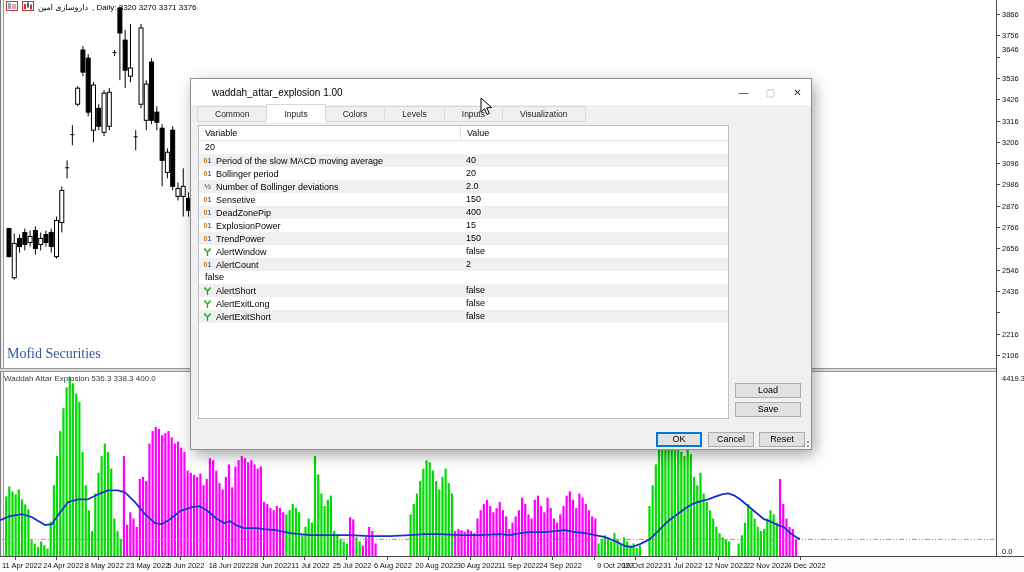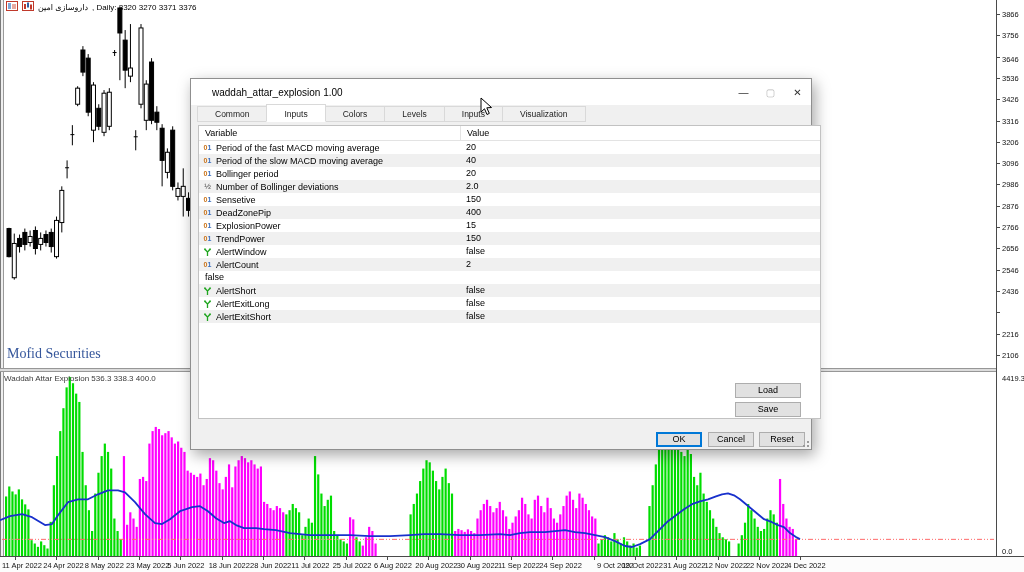--- a/index.html
+++ b/index.html
@@ -27,21 +27,21 @@
   
   .dialog{position:absolute;left:190px;top:78px;width:622px;height:372px;background:#F0F0F0;
     border:1px solid #8f8f8f;box-shadow:3px 5px 14px rgba(0,0,0,.35);box-sizing:border-box;z-index:10;}
   .titlebar{height:26px;background:#ffffff;display:flex;align-items:center;padding-left:21px;font-size:10px;}
   .win-controls{margin-left:auto;display:flex;height:100%;align-items:stretch;}
   .win-btn{width:27px;display:flex;align-items:center;justify-content:center;font-size:10px;color:#333;}
   .win-btn.disabled{color:#b8b8b8;}
   .tabbar{display:flex;align-items:flex-end;padding-left:6px;height:17px;}
   .tab{font-size:8.5px;padding:2px 17px 2px;border:1px solid #d9d9d9;background:#f0f0f0;margin-right:-1px;color:#222;}
   .tab.active{background:#ffffff;border-bottom:1px solid #fff;padding-top:4px;position:relative;z-index:2;}
-  .inputs-table{position:absolute;left:7px;top:46px;width:623px;height:294px;background:#fff;
+  .inputs-table{position:absolute;left:7px;top:46px;width:531px;height:294px;background:#fff;
     border:1px solid #c2c2c2;box-sizing:border-box;overflow:hidden;font-size:9px;}
   .thead{display:grid;grid-template-columns:261px 1fr;height:14px;line-height:14px;border-bottom:1px solid #e3e3e3;}
   .th{padding-left:6px;color:#000;}
   .th.val-h{border-left:1px solid #e3e3e3;}
   .trow{display:grid;grid-template-columns:261px 1fr;height:13px;line-height:12px;}
   .trow.alt{background:#f0f0f0;}
   .tname{padding-left:3px;display:flex;align-items:center;gap:3px;white-space:nowrap;overflow:hidden;}
   .tval{padding-left:6px;}
   .ic{display:inline-flex;width:11px;justify-content:center;align-items:center;flex:0 0 11px;}
   .ic-int{font-size:7px;font-weight:bold;letter-spacing:0;}
@@ -399,21 +399,21 @@
       <polyline points="0,148.2 10,144.2 22,142.2 32,145.2 45,153.1 52,152.1 58,143.2 68,130.2 78,127.3 88,127.3 98,122.3 108,118.3 118,118.3 125,120.3 135,130.2 145,142.2 155,151.1 162,152.1 170,147.2 180,139.2 192,135.2 200,134.2 208,139.2 216,146.2 224,151.1 230,149.2 236,153.1 244,156.1 256,156.1 264,157.1 276,158.1 290,161.1 310,163.1 330,163.1 350,163.1 370,164.1 390,164.1 410,163.1 424,162.1 440,162.1 460,163.1 480,163.1 500,162.1 510,163.1 520,161.1 530,160.1 545,160.1 555,159.1 565,158.1 575,160.1 585,161.1 595,163.1 605,165.1 615,169.1 625,174.0 632,175.0 640,172.1 650,167.1 660,157.1 668,149.2 676,143.2 684,137.2 692,132.2 700,129.3 708,127.3 716,124.3 722,122.3 728,121.3 734,123.3 740,127.3 746,132.2 752,137.2 758,142.2 764,147.2 772,150.2 778,153.1 784,155.1 790,161.1 796,165.1 800,167.1" fill="none" stroke="#1830CC" stroke-width="1.8" stroke-linejoin="round"></polyline>
     </svg>
   <div class="ind-label">Waddah Attar Explosion 536.3 338.3 400.0</div>
 
   <div class="price-axis" id="price-axis">
       <div class="ptick" style="top: 14px;"></div>
       <div class="plabel" style="top: 10px;">3866</div>
       <div class="ptick" style="top: 35.3px;"></div>
       <div class="plabel" style="top: 31.3px;">3756</div>
       <div class="ptick" style="top: 56.6px;"></div>
-      <div class="plabel" style="top: 55px;">3646</div>
+      <div class="plabel" style="top: 45px;">3646</div>
       <div class="ptick" style="top: 77.9px;"></div>
       <div class="plabel" style="top: 73.9px;">3536</div>
       <div class="ptick" style="top: 99.2px;"></div>
       <div class="plabel" style="top: 95.2px;">3426</div>
       <div class="ptick" style="top: 120.5px;"></div>
       <div class="plabel" style="top: 116.5px;">3316</div>
       <div class="ptick" style="top: 141.8px;"></div>
       <div class="plabel" style="top: 137.8px;">3206</div>
       <div class="ptick" style="top: 163.1px;"></div>
       <div class="plabel" style="top: 159.1px;">3096</div>
@@ -466,21 +466,21 @@
       <div class="dlabel" style="left: 456.63px;">30 Aug 2022</div>
       <div class="dtick" style="left: 510.96px;"></div>
       <div class="dlabel" style="left: 497.96px;">11 Sep 2022</div>
       <div class="dtick" style="left: 552.29px;"></div>
       <div class="dlabel" style="left: 539.29px;">24 Sep 2022</div>
       <div class="dtick" style="left: 593.62px;"></div>
       <div class="dlabel" style="left: 597px;">9 Oct 2022</div>
       <div class="dtick" style="left: 634.95px;"></div>
       <div class="dlabel" style="left: 621.95px;">19 Oct 2022</div>
       <div class="dtick" style="left: 676.28px;"></div>
-      <div class="dlabel" style="left: 663.28px;">31 Aug 2022</div>
+      <div class="dlabel" style="left: 663.28px;">31 Jul 2022</div>
       <div class="dtick" style="left: 717.61px;"></div>
       <div class="dlabel" style="left: 704.61px;">12 Nov 2022</div>
       <div class="dtick" style="left: 758.94px;"></div>
       <div class="dlabel" style="left: 745.94px;">22 Nov 2022</div>
       <div class="dtick" style="left: 800.27px;"></div>
       <div class="dlabel" style="left: 787.27px;">4 Dec 2022</div>
     </div>
 
   <div class="left-frame"></div>
 
@@ -501,27 +501,20 @@
         <span class="tab">Inputs</span>
         <span class="tab">Visualization</span>
       </div>
     <div class="inputs-table">
       <div class="thead">
         <span class="th">Variable</span>
         <span class="th val-h">Value</span>
       </div>
       <div id="tbody">
           <div class="trow">
-            <span class="tname">
-              <span class="ic ic-int">
-                <i class="z">0</i>
-                <i class="o">1</i>
-              </span>
-              <span>Period of the fast MACD moving average</span>
-            </span>
             <span class="tval">20</span>
           </div>
           <div class="trow alt">
             <span class="tname">
               <span class="ic ic-int">
                 <i class="z">0</i>
                 <i class="o">1</i>
               </span>
               <span>Period of the slow MACD moving average</span>
             </span>

